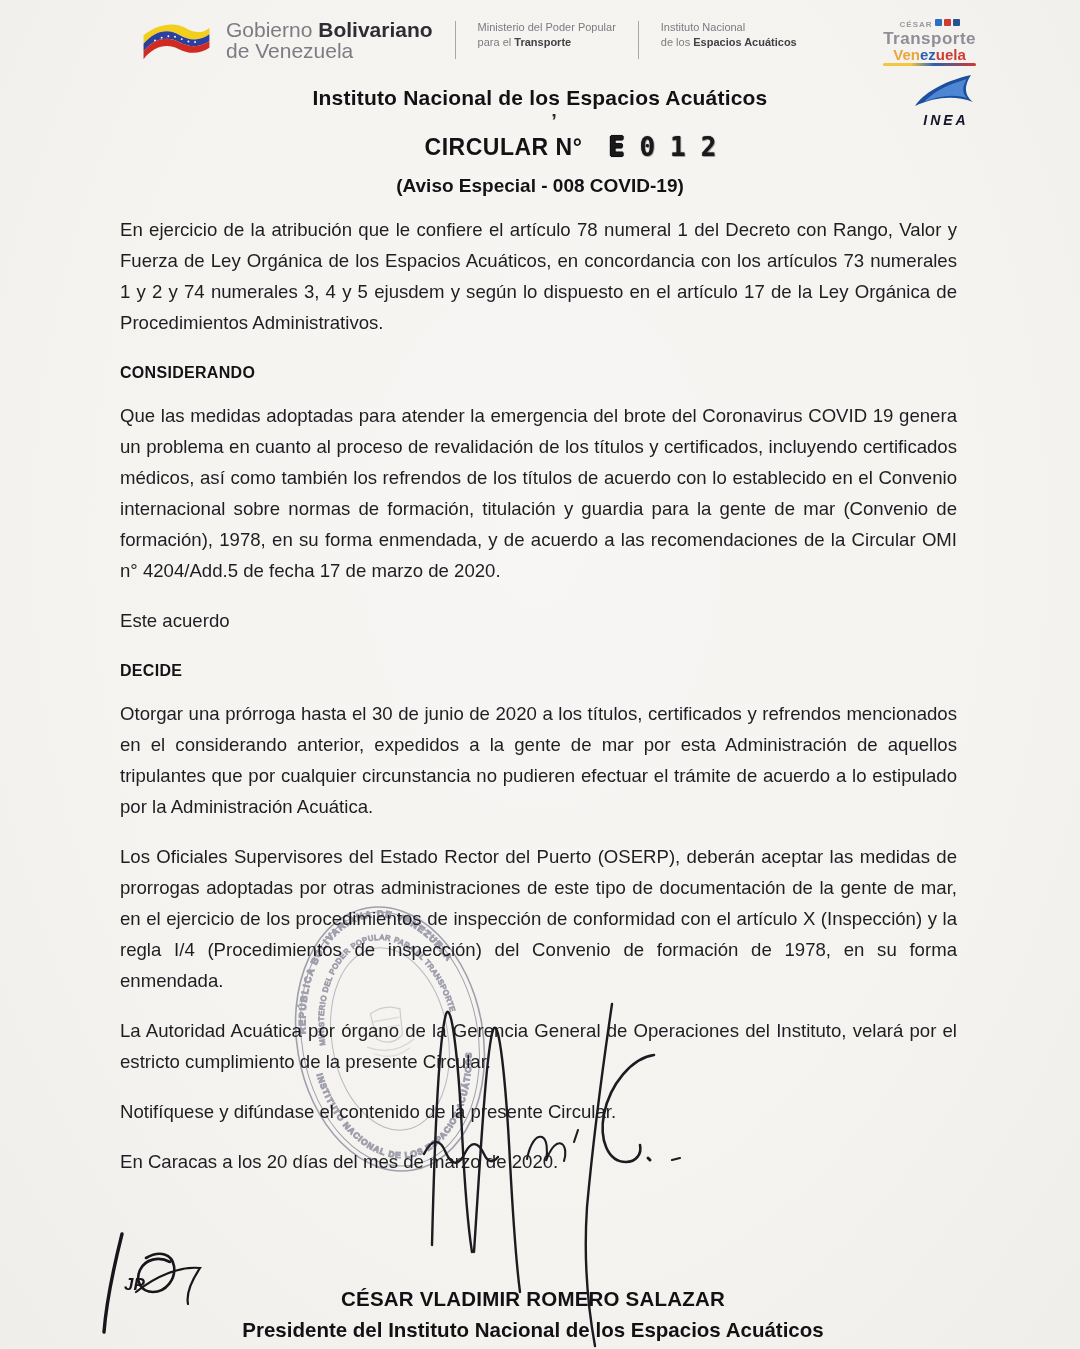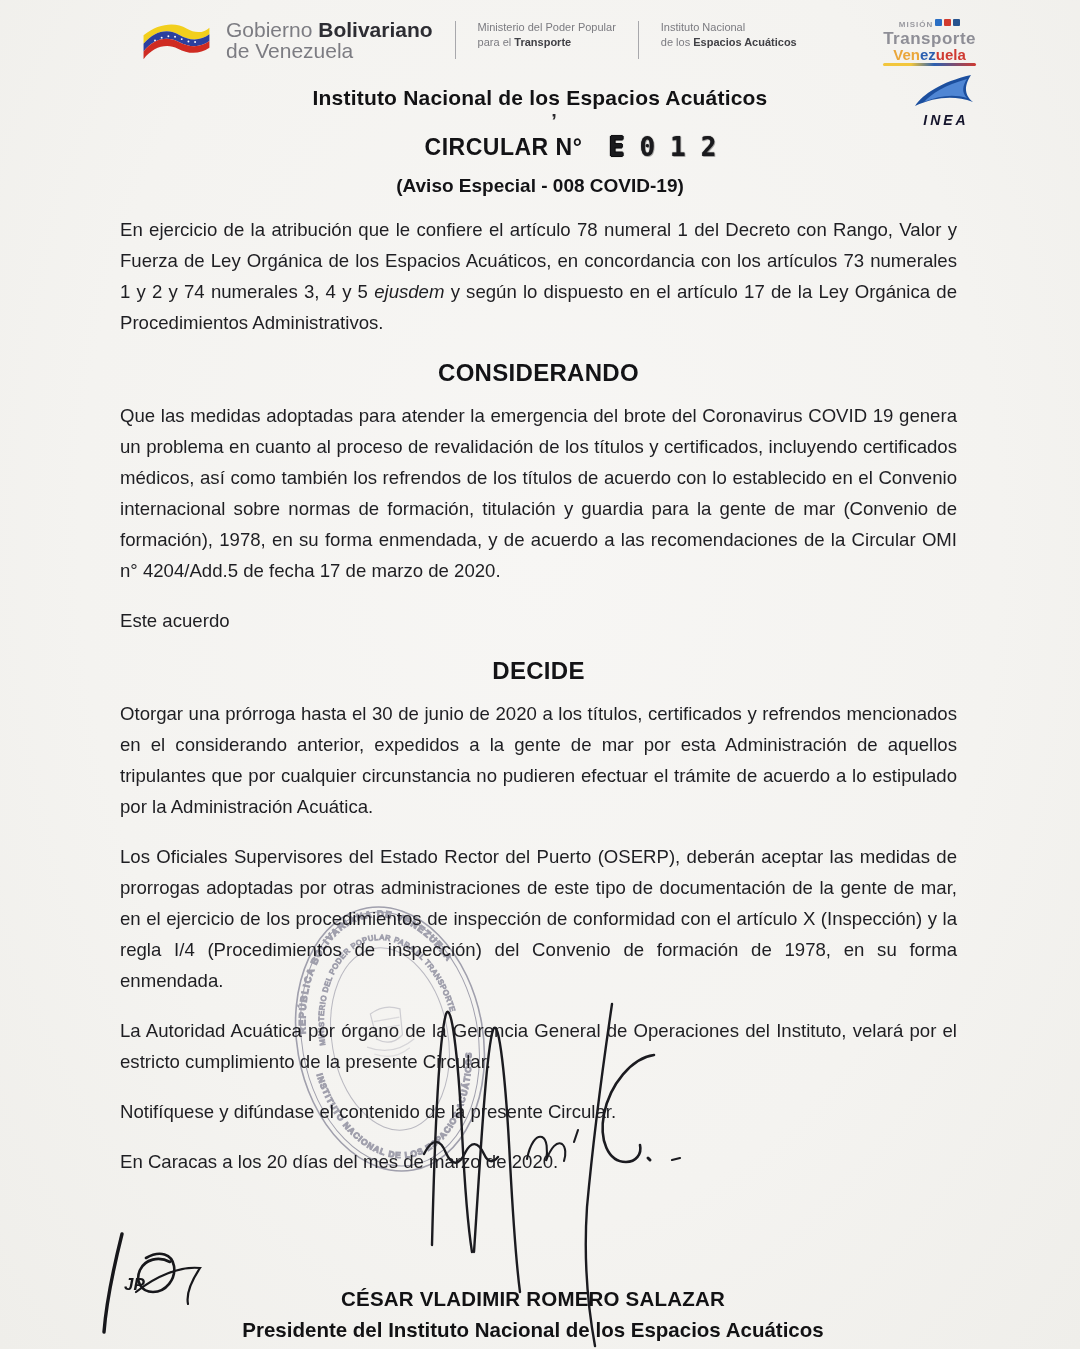--- a/index.html
+++ b/index.html
@@ -47,22 +47,22 @@
     text-shadow:0 0 1px rgba(20,20,20,.85), 1px 1px 0 rgba(20,20,20,.3);
   }
   .stamp-number .inked{
     text-shadow:0 0 2px #0c0c0e,1px 0 0 #0c0c0e,-1px 0 0 #0c0c0e,0 1px 0 #0c0c0e,0 -1px 0 #151518;
   }
   .aviso-line{margin-top:5px;text-align:center;font-size:19px;font-weight:700;color:#131316;}
   
   .body-text{position:relative;z-index:1;margin:17px 123px 0 120px;font-size:18.6px;line-height:31px;color:#1e1e22;}
   .body-text p{margin:0 0 19px 0;text-align:justify;}
   .body-text p.noj{text-align:left;}
-  .body-text h2{font-size:24px;font-weight:700;text-align:center;margin:3px 0 12px 0;color:#131316;letter-spacing:.3px;}
-  .it{font-style:italic;margin-top:16px;}
+  .body-text h2{font-size:16px;font-weight:700;text-align:left;margin:3px 0 12px 0;color:#131316;letter-spacing:.3px;}
+  .it{margin-top:16px;}
   
   .sig-block{position:relative;z-index:1;margin-top:110px;text-align:center;transform:translateX(-7px);}
   .sig-name{font-size:20.5px;font-weight:700;color:#121214;letter-spacing:.2px;}
   .sig-title{font-size:20.5px;font-weight:700;color:#121214;margin-top:7px;}
   .sig-decree{font-size:14.8px;color:#222226;margin-top:5px;line-height:18px;}
   
   .stamp-wrap{position:absolute;left:278px;top:893px;width:224px;height:292px;z-index:2;
     opacity:.62;mix-blend-mode:multiply;filter:blur(.4px);}
   .sign-wrap{position:absolute;left:388px;top:962px;width:330px;height:387px;z-index:3;}
   .initials-wrap{position:absolute;left:88px;top:1228px;width:150px;height:115px;z-index:3;font-style:italic;}
@@ -98,21 +98,21 @@
         <div><span>para el </span><b>Transporte</b></div>
       </div>
       <div class="vdiv"></div>
       <div class="small-org">
         <div>Instituto Nacional</div>
         <div><span>de los </span><b>Espacios Acuáticos</b></div>
       </div>
     </div>
     <div class="mision-logo">
       <div>
-        <span class="mision-top">MISIÓN</span><span class="mision-sq" style="background:#2b6fc4"></span><span class="mision-sq" style="background:#d23b2f"></span><span class="mision-sq" style="background:#27548f"></span>
+        <span class="mision-top">CÉSAR</span><span class="mision-sq" style="background:#2b6fc4"></span><span class="mision-sq" style="background:#d23b2f"></span><span class="mision-sq" style="background:#27548f"></span>
       </div>
       <div class="mision-mid">Transporte</div>
       <div class="mision-ven">
         <span style="color:#eaa63a">Ven</span><span style="color:#2b5fb0">ez</span><span style="color:#cf3a31">uela</span>
       </div>
       <div class="mision-stripe"></div>
     </div>
   </header>
 
   <div class="inea-logo">

